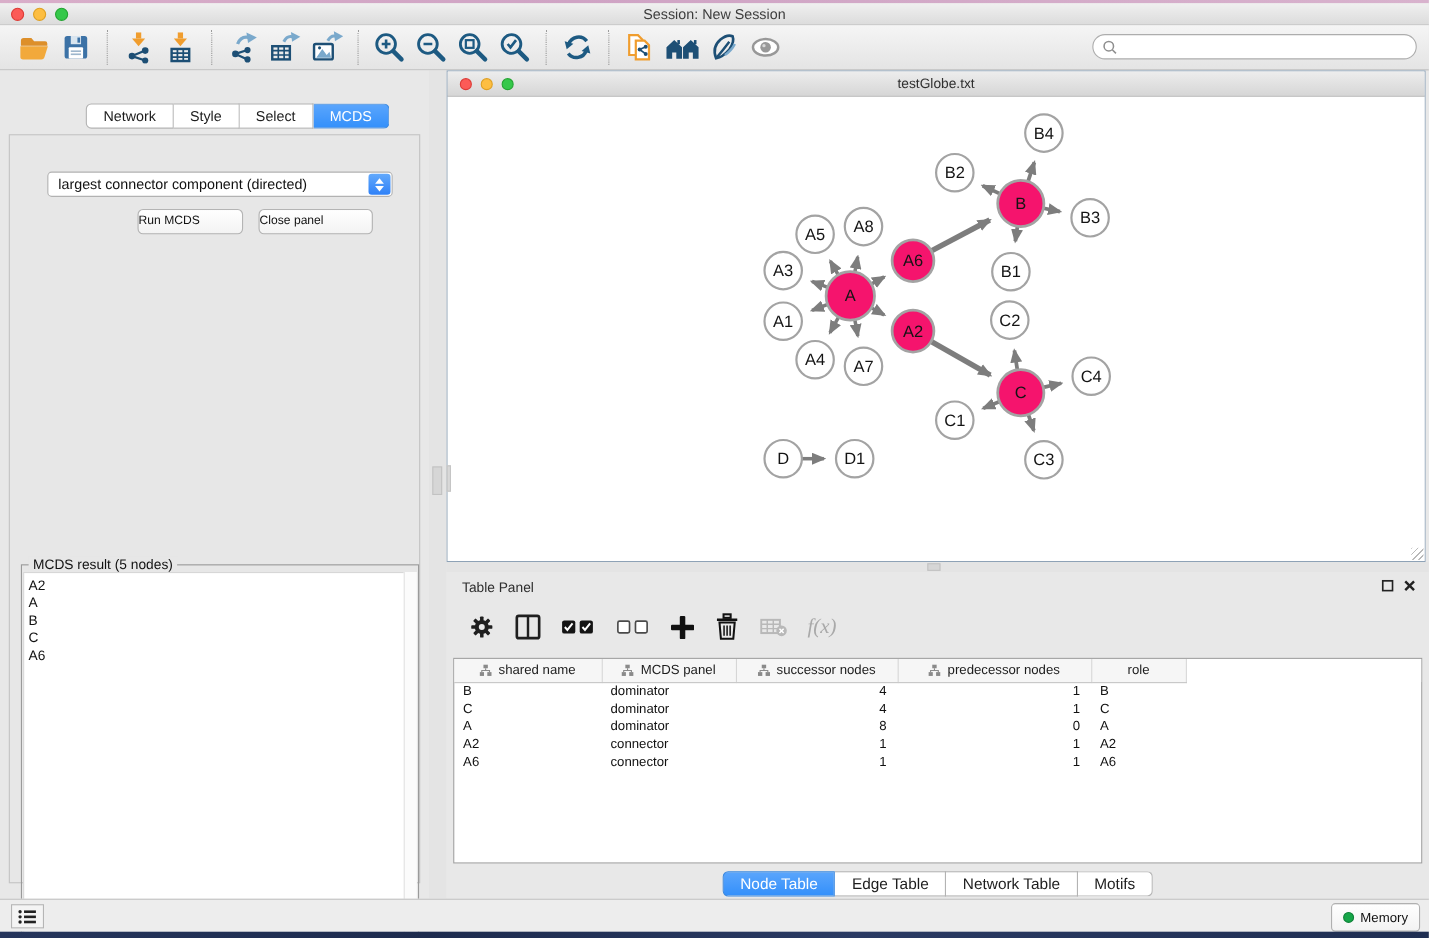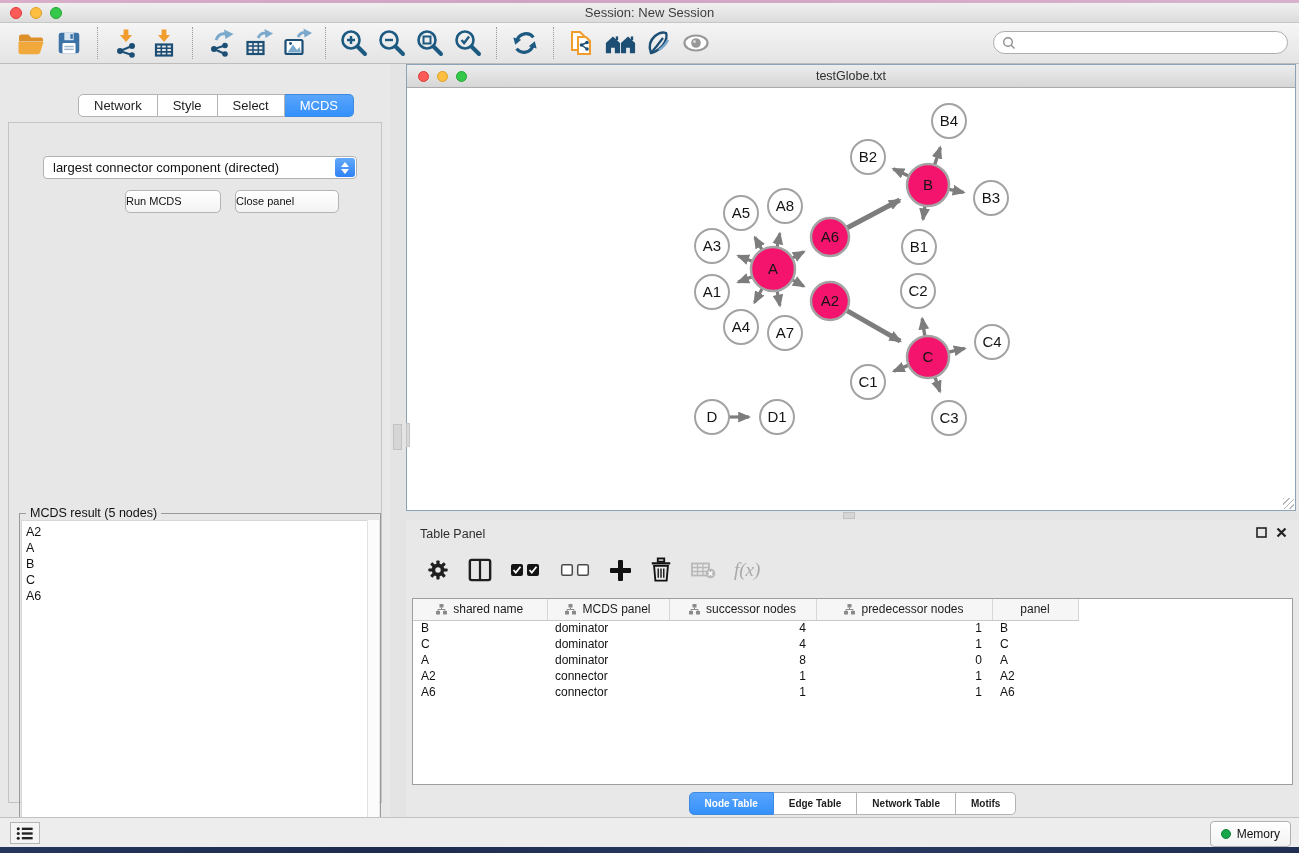--- a/index.html
+++ b/index.html
@@ -86,21 +86,21 @@
   .fx { font-family:"Liberation Serif", serif; font-style:italic; font-size:19px; color:#a9a9a9; }
   #tbl-wrap { position:absolute; left:6px; top:78px; width:881px; height:187px; background:#fff; border:1px solid #9e9e9e; overflow:hidden; }
   table { border-collapse:collapse; table-layout:fixed; width:880px; font-size:12px; }
   th { height:21px; background:#f6f6f6; border-bottom:1px solid #c9c9c9; border-right:1px solid #d6d6d6;
     font-weight:normal; color:#1c1c1c;text-align:right; }
   th.filler { background:#fff; border:none; }
   th .hcell { display:flex; align-items:center; justify-content:center; gap:6px; }
   td { height:16px; padding:0 10px 0 8px; color:#111; white-space:nowrap; overflow:hidden; }
   td.num { text-align:right; }
   #tbl-tabs { position:absolute; left:0; right:0; top:272px; display:flex; justify-content:center; }
-  #tbl-tabs .seg { font-size:10px;font-weight:bold; }
+  #tbl-tabs .seg { font-size:14px; }
 
   
   #status-bar { position:absolute; left:0; top:817px; width:1299px; height:30px; background:#ededed; border-top:1px solid #c2c2c2; }
   #status-left-btn { position:absolute; left:10px; top:4px; width:30px; height:22px; background:#f4f4f4;
     border:1px solid #b5b5b5; display:flex; align-items:center; justify-content:center; }
   #memory-btn { position:absolute; right:8px; top:3px; height:23px; background:linear-gradient(#fff,#f2f2f2);
     border:1px solid #b0b0b0; border-radius:4px; display:flex; align-items:center; gap:6px; padding:12px 10px; font-size:12px; color:#111; }
   #memory-dot { width:10px; height:10px; border-radius:50%; background:#17a649; border:1px solid #0f8238; }
   #wallpaper-bottom { position:absolute; left:0; top:847px; width:1299px; height:6px;
     background:linear-gradient(90deg,#25355c,#1d2b4e 30%,#2a3a63 60%,#1f2e52); }
@@ -536,21 +536,21 @@
                   <rect x="3.5" y="0" width="4" height="3.5" fill="#8a8a8a"></rect>
                   <rect x="0" y="7" width="4" height="3.5" fill="#8a8a8a"></rect>
                   <rect x="7" y="7" width="4" height="3.5" fill="#8a8a8a"></rect>
                   <path d="M5.5 3.5 v2 M2 7 v-1.5 h7 V7" stroke="#8a8a8a" stroke-width="1" fill="none"></path>
                 </svg>
                 <span>predecessor nodes</span>
               </span>
             </th>
             <th>
               <span class="hcell">
-                <span>panel</span>
+                <span>role</span>
               </span>
             </th>
             <th class="filler"></th>
           </tr>
         </thead>
       <tbody id="tbl-body">
           <tr>
             <td>B</td>
             <td>dominator</td>
             <td class="num">4</td>

